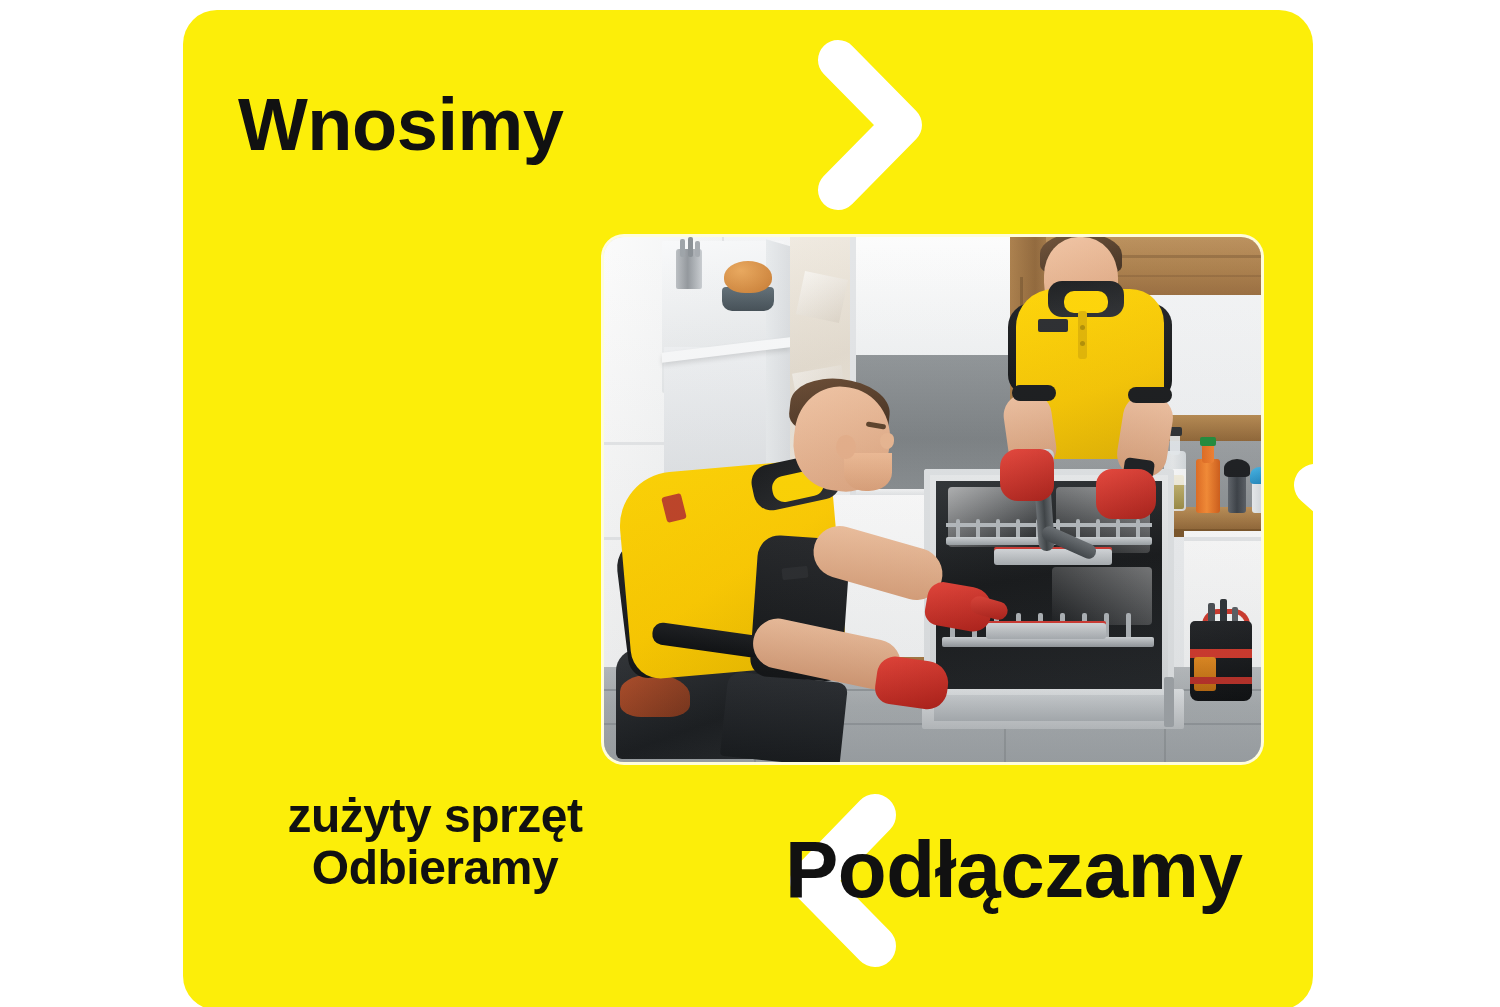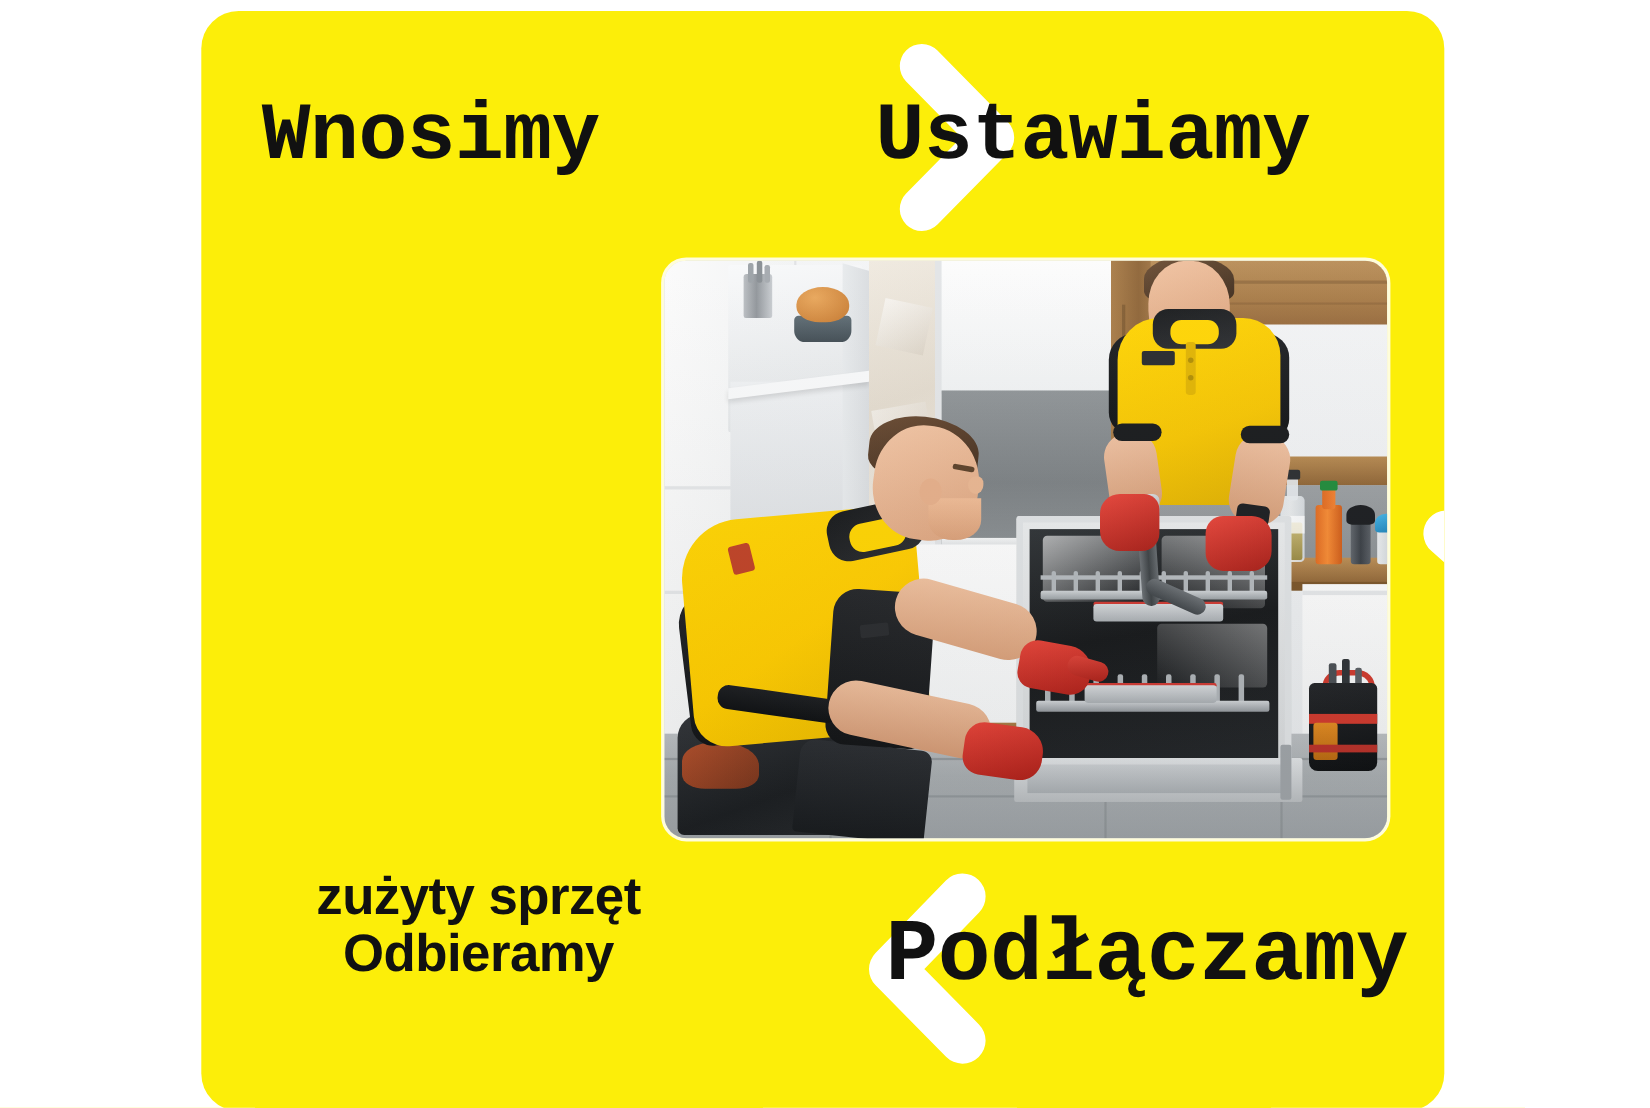--- a/index.html
+++ b/index.html
@@ -23,25 +23,25 @@
   }
 
   
   .headline{
     position:absolute;
     color:#111111;
     font-weight:800;
     letter-spacing:-0.5px;
     white-space:nowrap;
     line-height:1;
-    font-family:Liberation Mono, monospace;
+    font-family:Liberation Sans, sans-serif;
   }
   .hl-wnosimy{ left:55px; top:78px; font-size:74px; }
   .hl-ustawiamy{ left:613px; top:78px; font-size:74px; }
-  .hl-podlaczamy{ left:622px; top:820px; font-size:80px;text-align:center; }
+  .hl-podlaczamy{ left:602px; top:820px; font-size:80px;text-align:center; }
 
   
   .pickup-block{
     position:absolute;
     left:52px;top:780px;
     width:400px;
     text-align:center;
     line-height:1.08;
   }
   .pickup-line{
@@ -404,21 +404,20 @@
   <div class="promo-card">
 
     <div class="headline hl-wnosimy">Wnosimy</div>
 
     <div class="chev chev-right">
       <svg viewBox="0 0 110 170" width="110" height="170" aria-hidden="true">
         <path d="M22 20 L86 85 L22 150" fill="none" stroke="#FFFFFF" stroke-width="40" stroke-linecap="round" stroke-linejoin="round"></path>
       </svg>
     </div>
 
-    <div class="headline hl-ustawiamy">Ustawiamy</div>
 
     <div class="photo">
 
       <div class="ph bg-wall"></div>
       <div class="ph cab-left"></div>
       <div class="ph cab-left-seam"></div>
       <div class="ph cab-left-seam2"></div>
 
       <div class="ph niche"></div>
       <div class="ph niche-back"></div>

